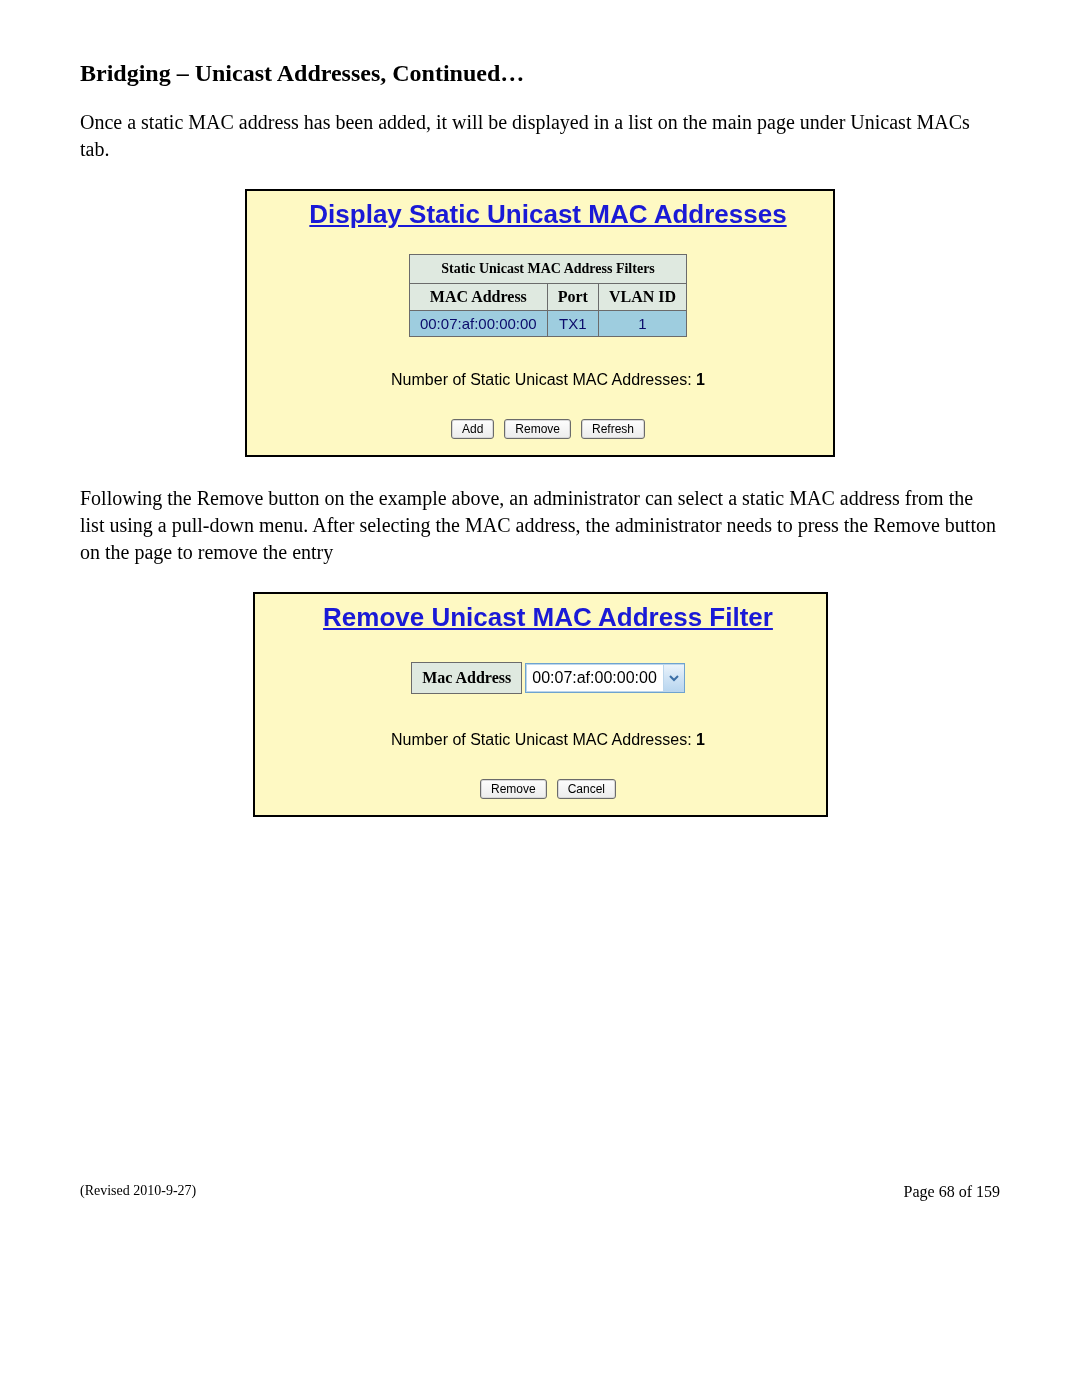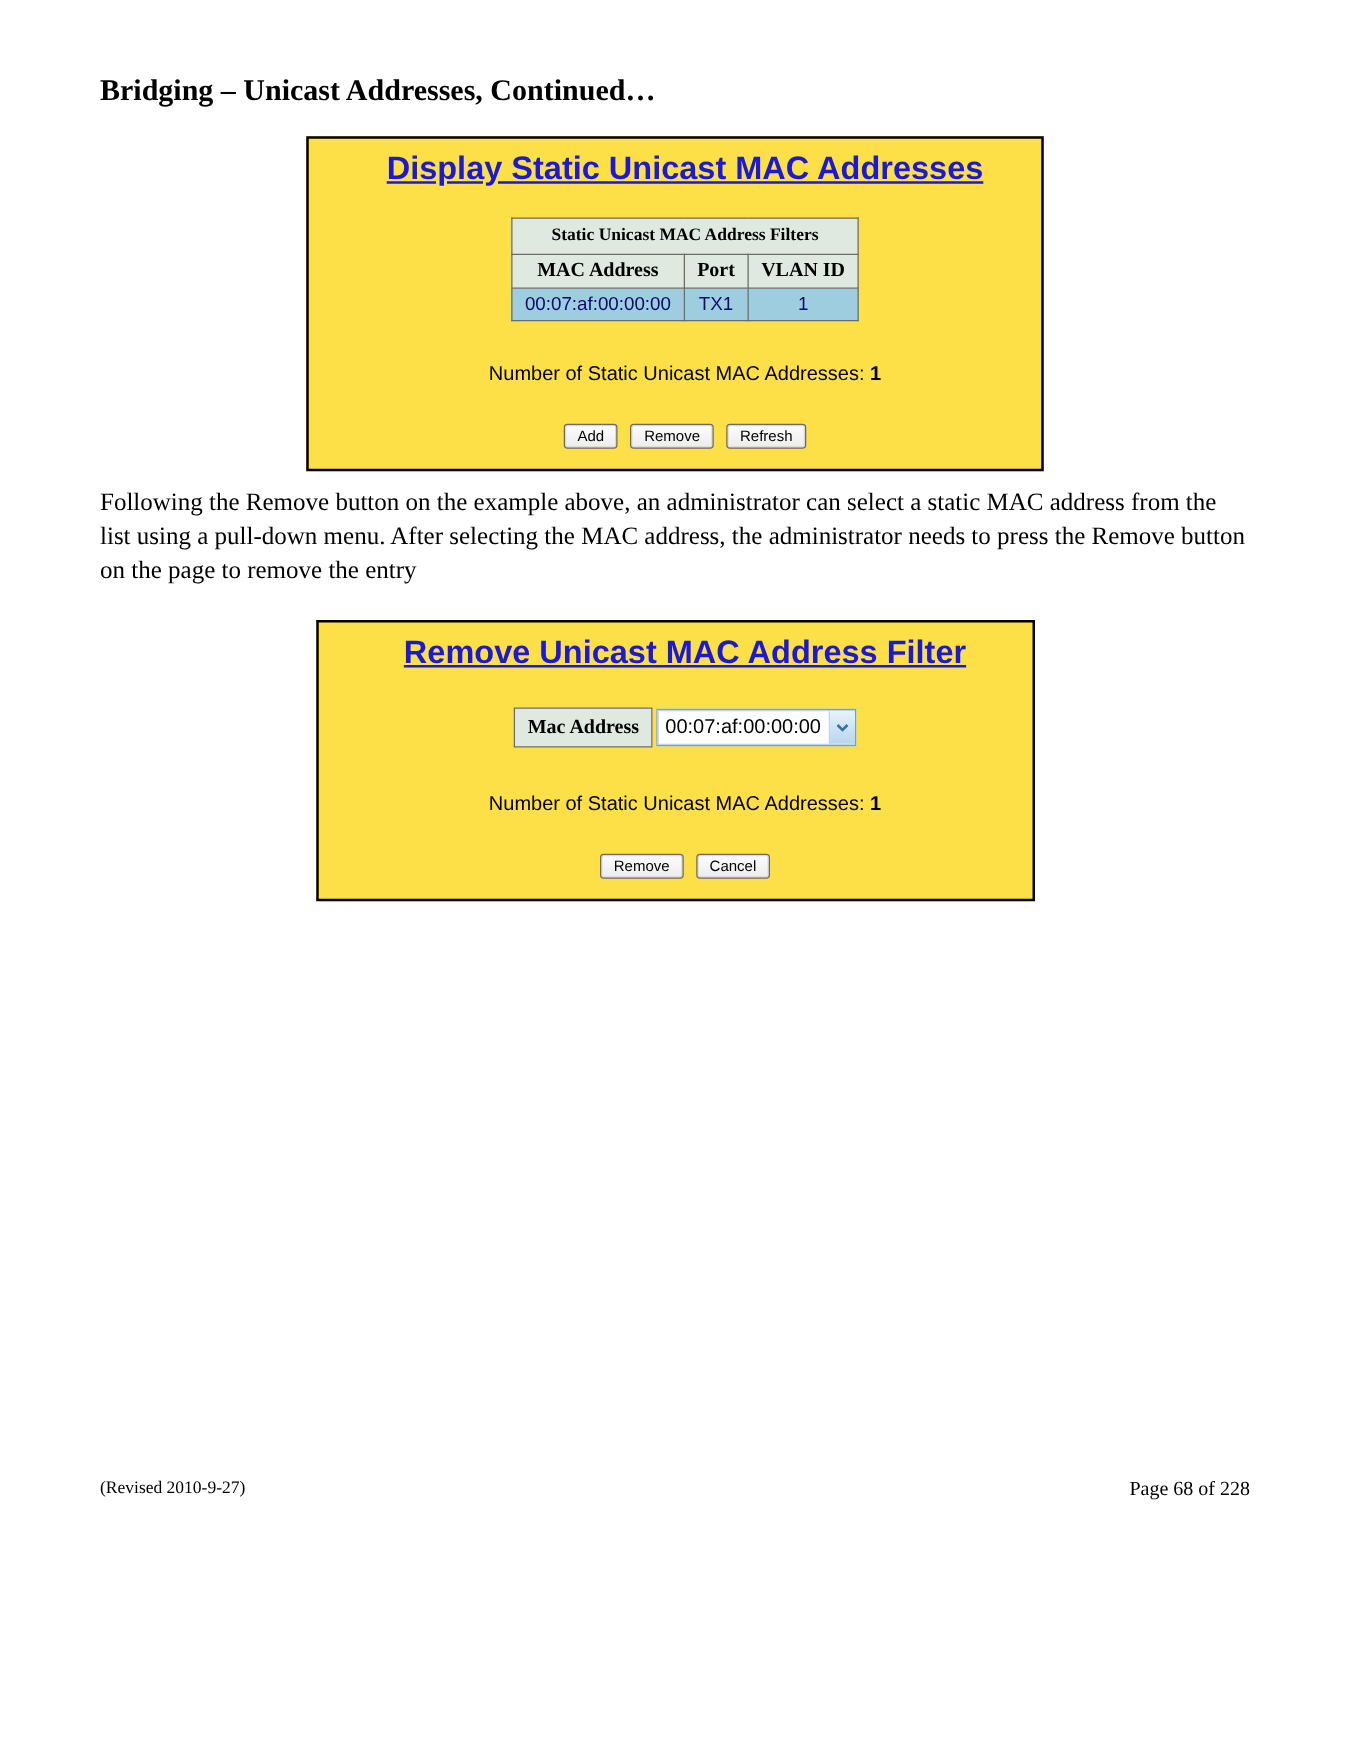--- a/index.html
+++ b/index.html
@@ -24,22 +24,22 @@
   }
   p.body {
     font-size: 20px;
     line-height: 1.35;
     margin: 0 0 26px 0;
   }
 
   
   .panel {
     border: 2px solid #000;
-    background: #fde047;
-    margin: 0 auto 12px auto;
+    background: #fef9c3;
+    margin: 0 auto 28px auto;
     box-sizing: border-box;
     padding: 6px 0 16px 16px;
     text-align: center;
   }
   .panel1 { width: 590px; }
   .panel2 { width: 575px; }
 
   .big-title {
     font-family: Verdana, Geneva, sans-serif;
     font-weight: bold;
@@ -160,20 +160,21 @@
     font-size: 16px;
   }
   .footer .rev { font-size: 14px; }
 </style>
 </head>
 <body>
 
 <div class="page">
   <h2 class="section">Bridging – Unicast Addresses, Continued…</h2>
 
+  <p class="body">Once a static MAC address has been added, it will be displayed in a list on the main page under Unicast MACs tab.</p>
 
   <div class="panel panel1">
     <div class="big-title">Display Static Unicast MAC Addresses</div>
 
     <table class="mac">
       <tbody>
           <tr>
         <td class="caption" colspan="3">Static Unicast MAC Address Filters</td>
       </tr>
       <tr>
@@ -229,14 +230,14 @@
 
     <div class="btn-row">
       <span class="btn">Remove</span>
       <span class="btn">Cancel</span>
     </div>
   </div>
 </div>
 
 <div class="footer">
   <span class="rev">(Revised 2010-9-27)</span>
-  <span>Page 68 of 228</span>
+  <span>Page 68 of 159</span>
 </div>
 
 </body></html>

